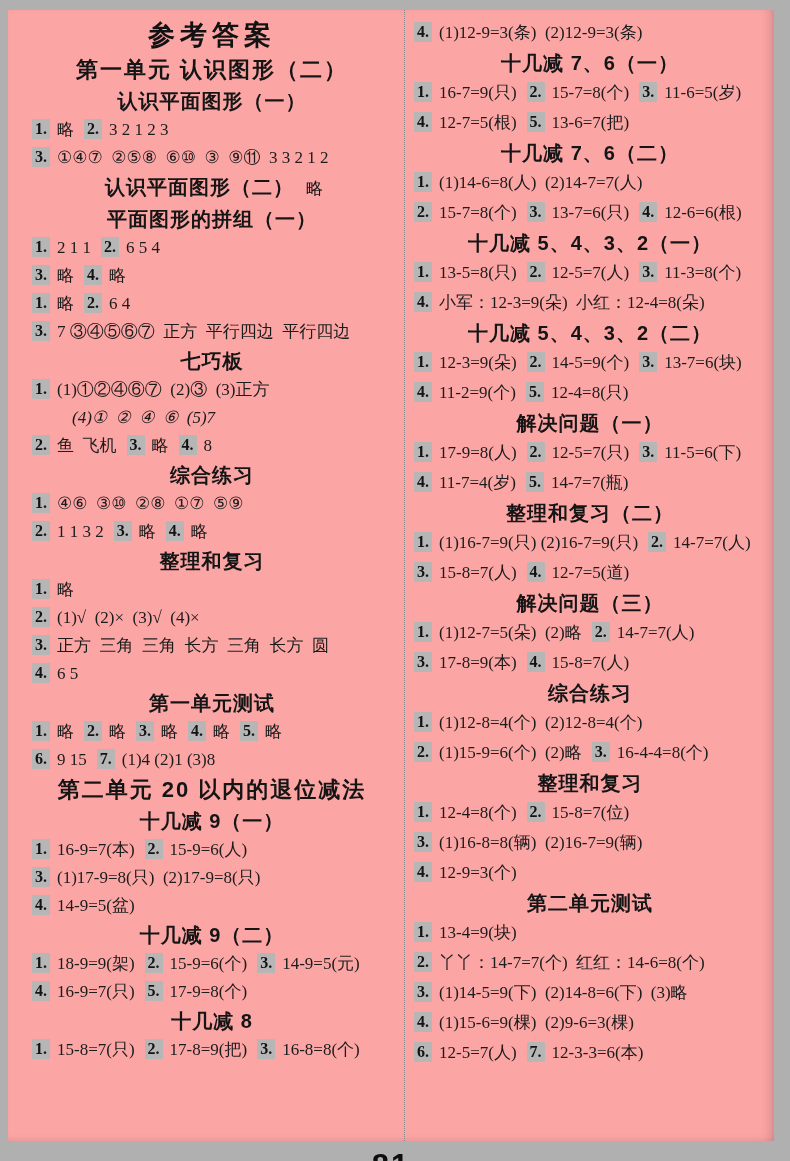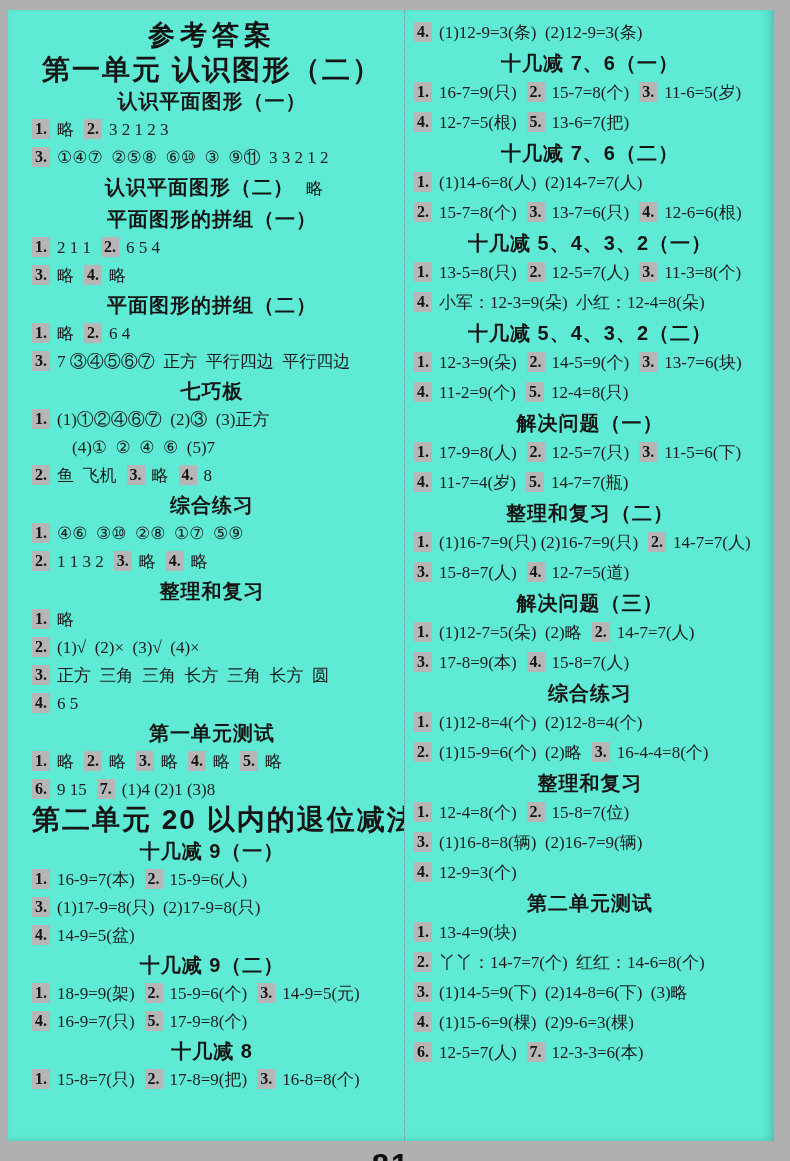--- a/index.html
+++ b/index.html
@@ -2,37 +2,37 @@
 <html><head>
 <meta charset="utf-8">
 <style>
   html,body{
     margin:0;padding:0;width:790px;height:1161px;
     background:#b0b0b0;overflow:hidden;
     font-family:"Liberation Serif",serif;
   }
   .page{
     position:absolute;top:10px;left:8px;width:766px;height:1131px;
-    background:#5eead4;
+    background:#fca5a5;
     box-shadow:inset -9px 0 12px -7px rgba(0,0,0,.20), inset 0 -5px 8px -5px rgba(0,0,0,.10);
   }
   .cols{display:flex;height:100%;}
   .col{box-sizing:border-box;overflow:hidden;}
   .col-left{width:396px;padding:6px 8px 0 24px;}
   .col-right{width:370px;padding:8px 4px 4px 9px;border-left:1px dotted #8a8a8a;}
   .h1{font-family:"Liberation Sans",sans-serif;font-weight:700;font-size:27px;
       text-align:center;line-height:38px;letter-spacing:5px;color:#121212;white-space:pre;}
-  .h2{font-family:"Liberation Sans",sans-serif;font-weight:700;font-size:28px;
+  .h2{font-family:"Liberation Sans",sans-serif;font-weight:700;font-size:22px;
       text-align:center;line-height:32px;letter-spacing:2px;color:#151515;white-space:pre;}
   .h3{font-family:"Liberation Sans",sans-serif;font-weight:700;font-size:20px;
       text-align:center;line-height:30px;letter-spacing:1px;color:#151515;white-space:pre;}
   .col-right .h3{line-height:30px;}
   .line,.line-indent{font-size:17px;line-height:28px;color:#1c1c1c;white-space:pre;}
   .col-right .line{line-height:30px;}
-  .line-indent{padding-left:40px;}
+  .line-indent{padding-left:40px;font-style:italic;}
   .badge{
     display:inline-block;background:#b6b6b6;color:#131313;
     font-weight:700;font-size:16px;line-height:20px;
     padding:0 3px;margin-right:7px;vertical-align:1px;
   }
   .badge:not(:first-child){margin-left:6px;}
   .run{white-space:pre;margin-right:4px;}
   .suffix{font-family:"Liberation Serif",serif;font-weight:400;font-size:17px;
       letter-spacing:0;margin-left:8px;}
   .footer{
@@ -57,21 +57,20 @@
     <div class="col col-left" id="col-left">
         <div class="h1"><span class="run">参考答案</span></div>
         <div class="h2"><span class="run">第一单元 认识图形（二）</span></div>
         <div class="h3"><span class="run">认识平面图形（一）</span></div>
         <div class="line"><span class="badge">1.</span><span class="run">略</span><span class="badge">2.</span><span class="run">3 2 1 2 3</span></div>
         <div class="line"><span class="badge">3.</span><span class="run">①④⑦  ②⑤⑧  ⑥⑩  ③  ⑨⑪  3 3 2 1 2</span></div>
         <div class="h3"><span class="run">认识平面图形（二）</span><span class="suffix">略</span></div>
         <div class="h3"><span class="run">平面图形的拼组（一）</span></div>
         <div class="line"><span class="badge">1.</span><span class="run">2 1 1</span><span class="badge">2.</span><span class="run">6 5 4</span></div>
         <div class="line"><span class="badge">3.</span><span class="run">略</span><span class="badge">4.</span><span class="run">略</span></div>
-        <div class="h3"><span class="run">平面图形的拼组（二）</span></div>
         <div class="line"><span class="badge">1.</span><span class="run">略</span><span class="badge">2.</span><span class="run">6 4</span></div>
         <div class="line"><span class="badge">3.</span><span class="run">7 ③④⑤⑥⑦  正方  平行四边  平行四边</span></div>
         <div class="h3"><span class="run">七巧板</span></div>
         <div class="line"><span class="badge">1.</span><span class="run">(1)①②④⑥⑦  (2)③  (3)正方</span></div>
         <div class="line-indent"><span class="run">(4)①  ②  ④  ⑥  (5)7</span></div>
         <div class="line"><span class="badge">2.</span><span class="run">鱼  飞机</span><span class="badge">3.</span><span class="run">略</span><span class="badge">4.</span><span class="run">8</span></div>
         <div class="h3"><span class="run">综合练习</span></div>
         <div class="line"><span class="badge">1.</span><span class="run">④⑥  ③⑩  ②⑧  ①⑦  ⑤⑨</span></div>
         <div class="line"><span class="badge">2.</span><span class="run">1 1 3 2</span><span class="badge">3.</span><span class="run">略</span><span class="badge">4.</span><span class="run">略</span></div>
         <div class="h3"><span class="run">整理和复习</span></div>

